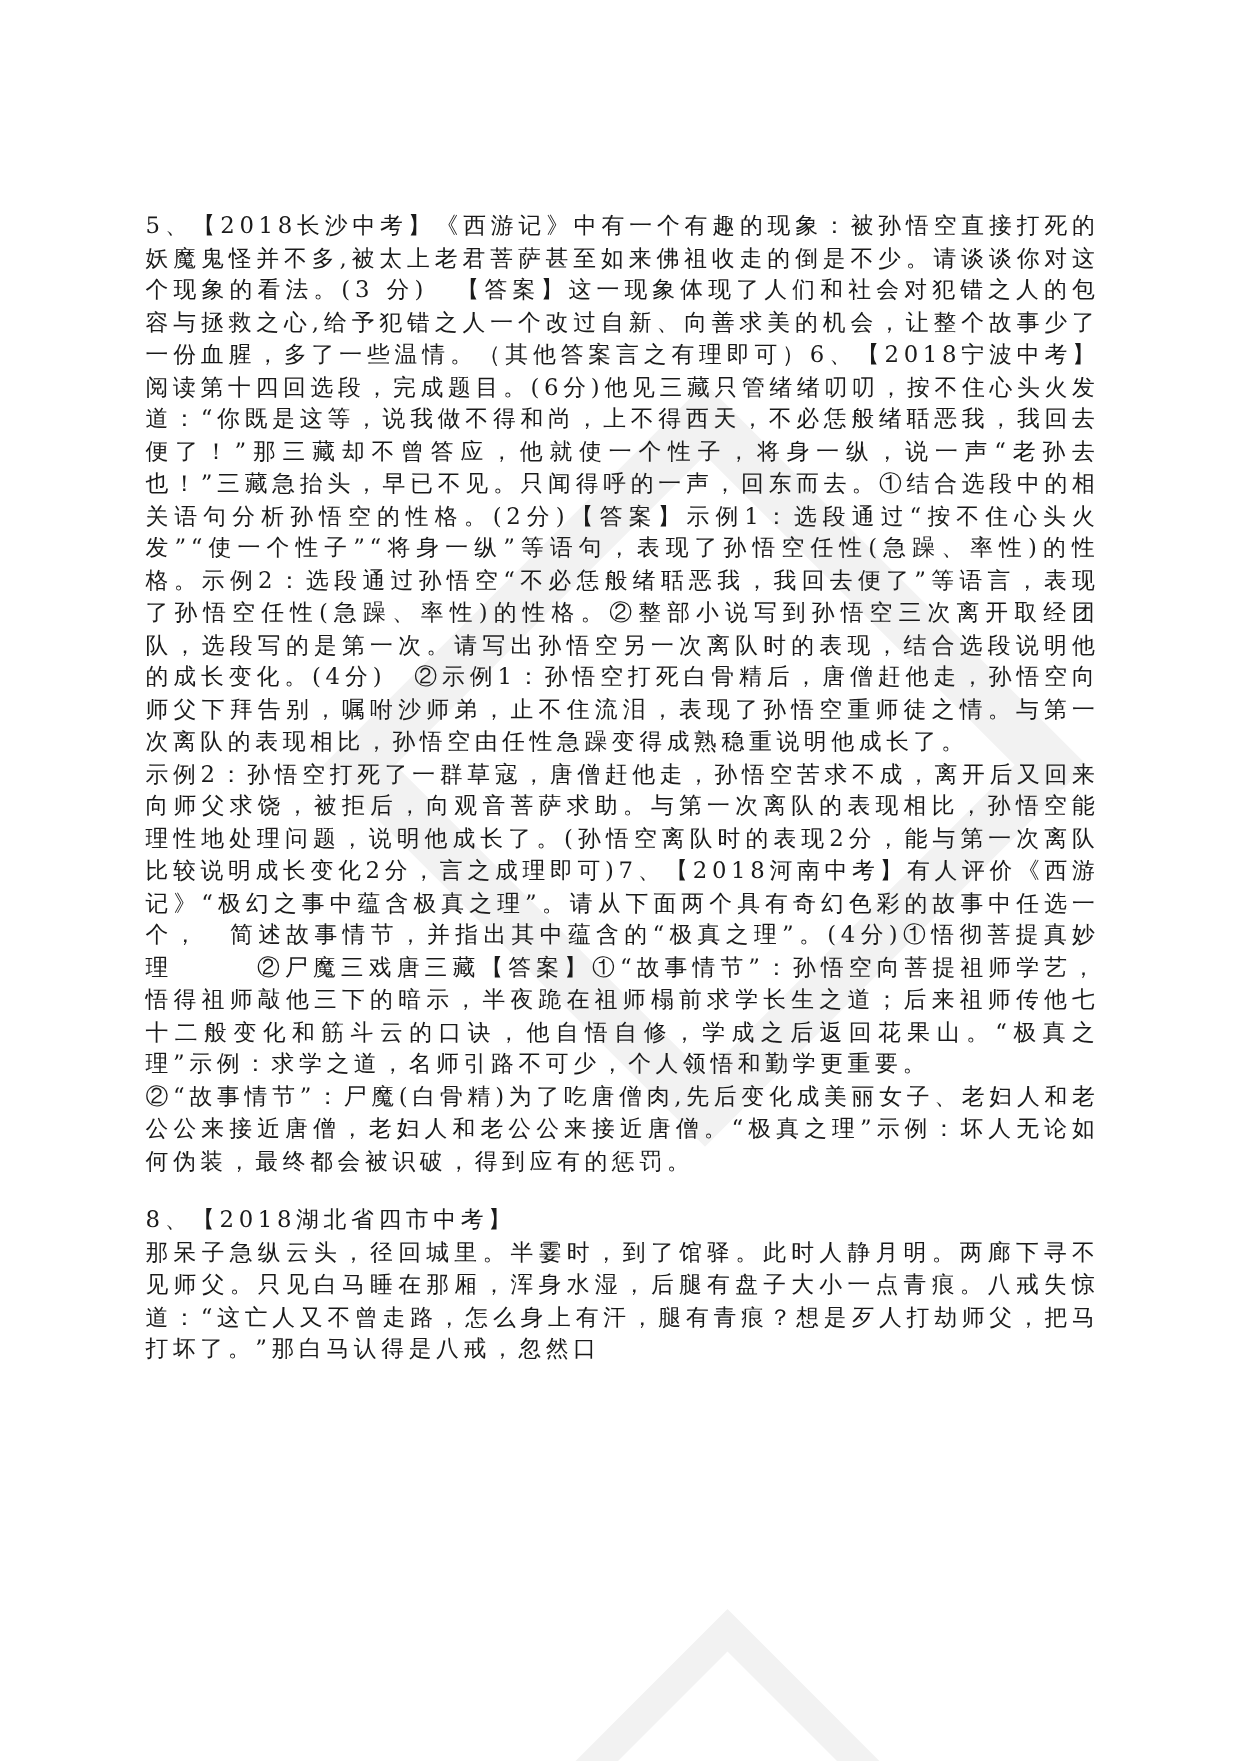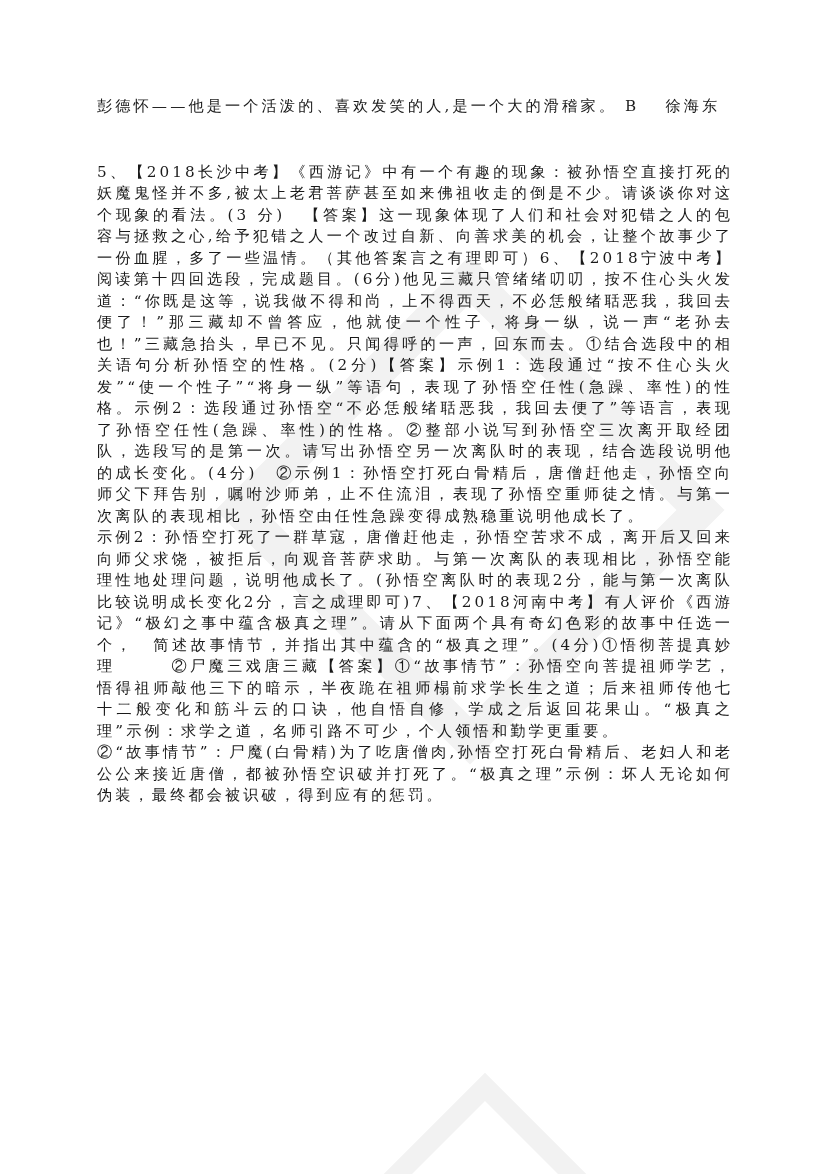--- a/index.html
+++ b/index.html
@@ -15,25 +15,26 @@
     .gap1 { height: 44px; }
     .gap2 { height: 18px; }
   </style>
 </head>
 <body>
 
 <div class="watermark"></div>
 <div class="watermark2"></div>
 
 <div class="page">
-  <p>彭德怀——他是一个活泼的、喜欢发笑的人,是一个大的滑稽家。 B　 徐海东</p>
 
   <div class="gap1"></div>
 
   <p><span class="b">5、【2018长沙中考】《西游记》中有一个有趣的现象：</span><span>被孙悟空直接打死的妖魔鬼怪并不多,被太上老君菩萨甚至如来佛祖收走的倒是不少。请谈谈你对这个现象的看法。(3 分)　【答案】这一现象体现了人们和社会对犯错之人的包容与拯救之心,给予犯错之人一个改过自新、向善求美的机会，让整个故事少了一份血腥，多了一些温情。（其他答案言之有理即可）</span><span class="b">6、【2018宁波中考】阅读第十四回选段，完成题目。(6分)</span><span>他见三藏只管绪绪叨叨，按不住心头火发道：“你既是这等，说我做不得和尚，上不得西天，不必恁般绪聒恶我，我回去便了！”那三藏却不曾答应，他就使一个性子，将身一纵，说一声“老孙去也！”三藏急抬头，早已不见。只闻得呼的一声，回东而去。</span><span>①结合选段中的相关语句分析孙悟空的性格。(2分)【答案】示例1：选段通过“按不住心头火发”“使一个性子”“将身一纵”等语句，表现了孙悟空任性(急躁、率性)的性格。示例2：选段通过孙悟空“不必恁般绪聒恶我，我回去便了”等语言，表现了孙悟空任性(急躁、率性)的性格。</span><span>②整部小说写到孙悟空三次离开取经团队，选段写的是第一次。请写出孙悟空另一次离队时的表现，结合选段说明他的成长变化。(4分)　②示例1：孙悟空打死白骨精后，唐僧赶他走，孙悟空向师父下拜告别，嘱咐沙师弟，止不住流泪，表现了孙悟空重师徒之情。与第一次离队的表现相比，孙悟空由任性急躁变得成熟稳重说明他成长了。</span></p>
 
   <p><span>示例2：孙悟空打死了一群草寇，唐僧赶他走，孙悟空苦求不成，离开后又回来向师父求饶，被拒后，向观音菩萨求助。与第一次离队的表现相比，孙悟空能理性地处理问题，说明他成长了。(孙悟空离队时的表现2分，能与第一次离队比较说明成长变化2分，言之成理即可)</span><span>7、【2018河南中考】</span><span>有人评价《西游记》“极幻之事中蕴含极真之理”。请从下面两个具有奇幻色彩的故事中任选一个，　简述故事情节，并指出其中蕴含的“极真之理”。(4分)①悟彻菩提真妙理　　　②尸魔三戏唐三藏</span><span>【答案】①“故事情节”：孙悟空向菩提祖师学艺，悟得祖师敲他三下的暗示，半夜跪在祖师榻前求学长生之道；后来祖师传他七十二般变化和筋斗云的口诀，他自悟自修，学成之后返回花果山。“极真之理”示例：求学之道，名师引路不可少，个人领悟和勤学更重要。</span></p>
 
-  <p>②“故事情节”：尸魔(白骨精)为了吃唐僧肉,孙悟空打死白骨精后、老妇人和老公公来接近唐僧，都被孙悟空识破并打死了。“极真之理”示例：坏人无论如何伪装，最终都会被识破，得到应有的惩罚。</p>
+  <p>②“故事情节”：尸魔(白骨精)为了吃唐僧肉,先后变化成美丽女子、老妇人和老公公来接近唐僧，老妇人和老公公来接近唐僧。“极真之理”示例：坏人无论如何伪装，最终都会被识破，得到应有的惩罚。</p>
 
   <div class="gap2"></div>
 
+  <p class="b">8、【2018湖北省四市中考】</p>
+  <p>那呆子急纵云头，径回城里。半霎时，到了馆驿。此时人静月明。两廊下寻不见师父。只见白马睡在那厢，浑身水湿，后腿有盘子大小一点青痕。八戒失惊道：“这亡人又不曾走路，怎么身上有汗，腿有青痕？想是歹人打劫师父，把马打坏了。”那白马认得是八戒，忽然口</p>
 </div>
 
 </body></html>

